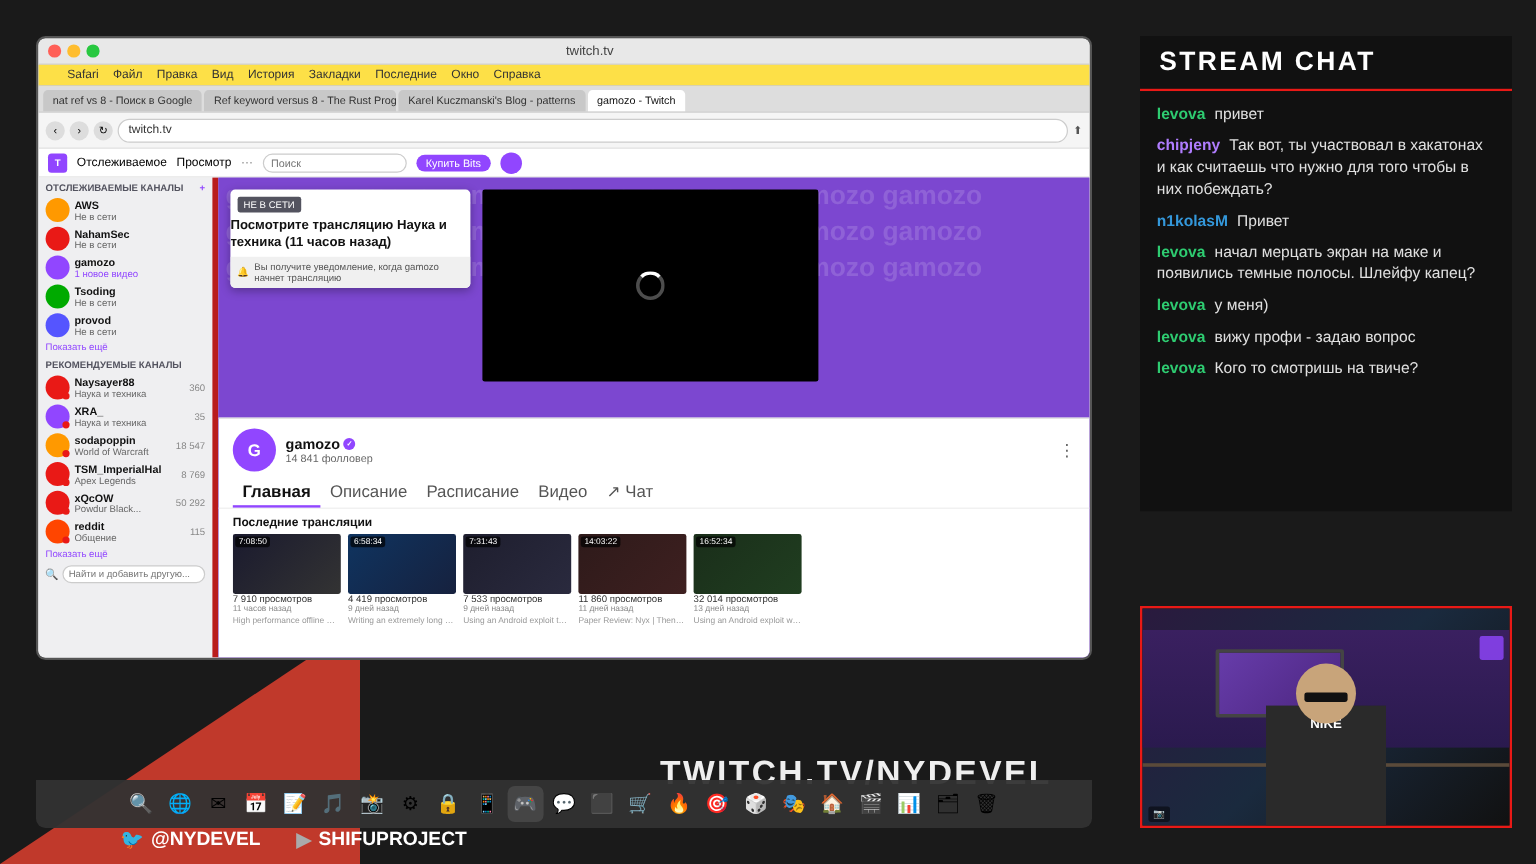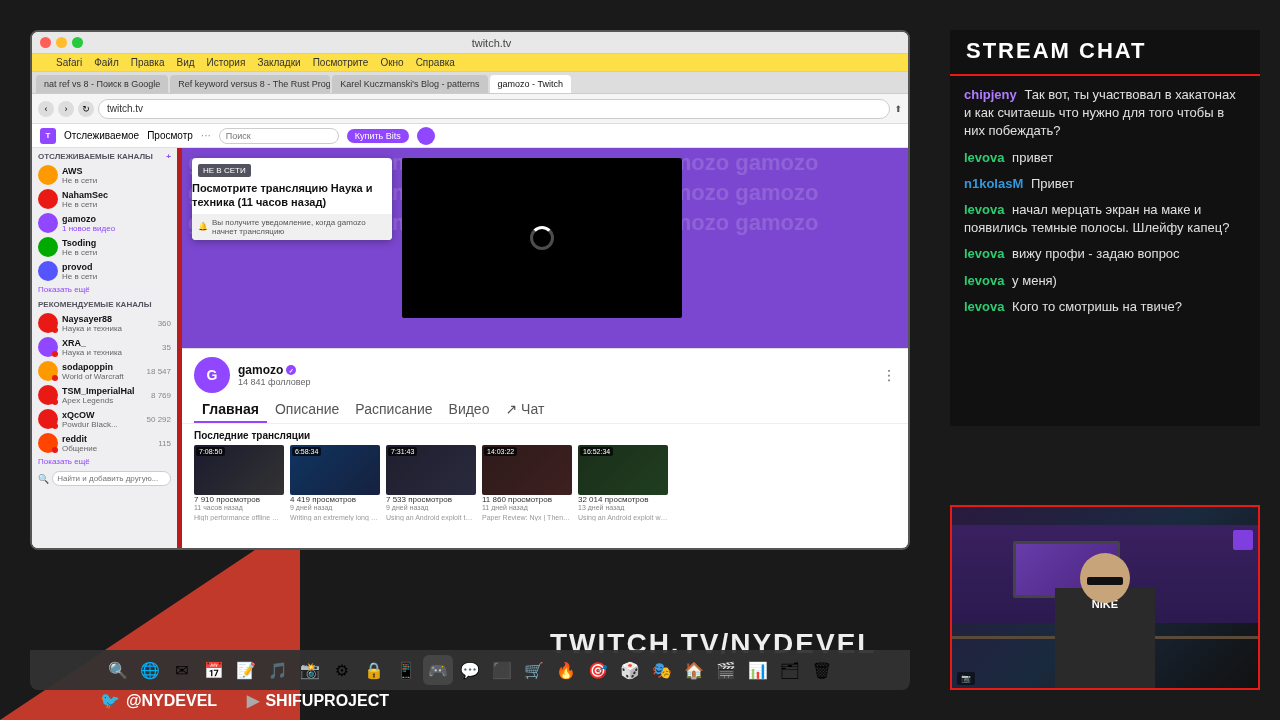--- a/index.html
+++ b/index.html
@@ -616,21 +616,21 @@
     <div class="title-bar-title">twitch.tv</div>
   </div>
 
   <div class="menu-bar">
     <span>Safari</span>
     <span>Файл</span>
     <span>Правка</span>
     <span>Вид</span>
     <span>История</span>
     <span>Закладки</span>
-    <span>Посмотрите</span>
+    <span>Последние</span>
     <span>Окно</span>
     <span>Справка</span>
   </div>
 
   <div class="tabs-bar">
     <div class="tab">nat ref vs 8 - Поиск в Google</div>
     <div class="tab">Ref keyword versus 8 - The Rust Programming Language Forum</div>
     <div class="tab">Karel Kuczmanski's Blog - patterns</div>
     <div class="tab active">gamozo - Twitch</div>
   </div>
@@ -895,42 +895,42 @@
   <div class="dock-item">🗂</div>
   <div class="dock-item">🗑</div>
 </div>
 
 <div class="stream-chat-panel">
   <div class="stream-chat-header">
     <div class="stream-chat-title">STREAM CHAT</div>
   </div>
   <div class="chat-messages">
     <div class="chat-message">
+      <span class="chat-username username-green">levova</span>
+      <span class="chat-text">привет</span>
+    </div>
+    <div class="chat-message">
       <span class="chat-username username-purple">chipjeny</span>
       <span class="chat-text">Так вот, ты участвовал в хакатонах и как считаешь что нужно для того чтобы в них побеждать?</span>
-    </div>
-    <div class="chat-message">
-      <span class="chat-username username-green">levova</span>
-      <span class="chat-text">привет</span>
     </div>
     <div class="chat-message">
       <span class="chat-username username-blue">n1kolasM</span>
       <span class="chat-text">Привет</span>
     </div>
     <div class="chat-message">
       <span class="chat-username username-green">levova</span>
       <span class="chat-text">начал мерцать экран на маке и появились темные полосы. Шлейфу капец?</span>
     </div>
     <div class="chat-message">
       <span class="chat-username username-green">levova</span>
-      <span class="chat-text">вижу профи - задаю вопрос</span>
+      <span class="chat-text">у меня)</span>
     </div>
     <div class="chat-message">
       <span class="chat-username username-green">levova</span>
-      <span class="chat-text">у меня)</span>
+      <span class="chat-text">вижу профи - задаю вопрос</span>
     </div>
     <div class="chat-message">
       <span class="chat-username username-green">levova</span>
       <span class="chat-text">Кого то смотришь на твиче?</span>
     </div>
   </div>
 </div>
 
 <div class="webcam-panel">
   <div class="webcam-content">

